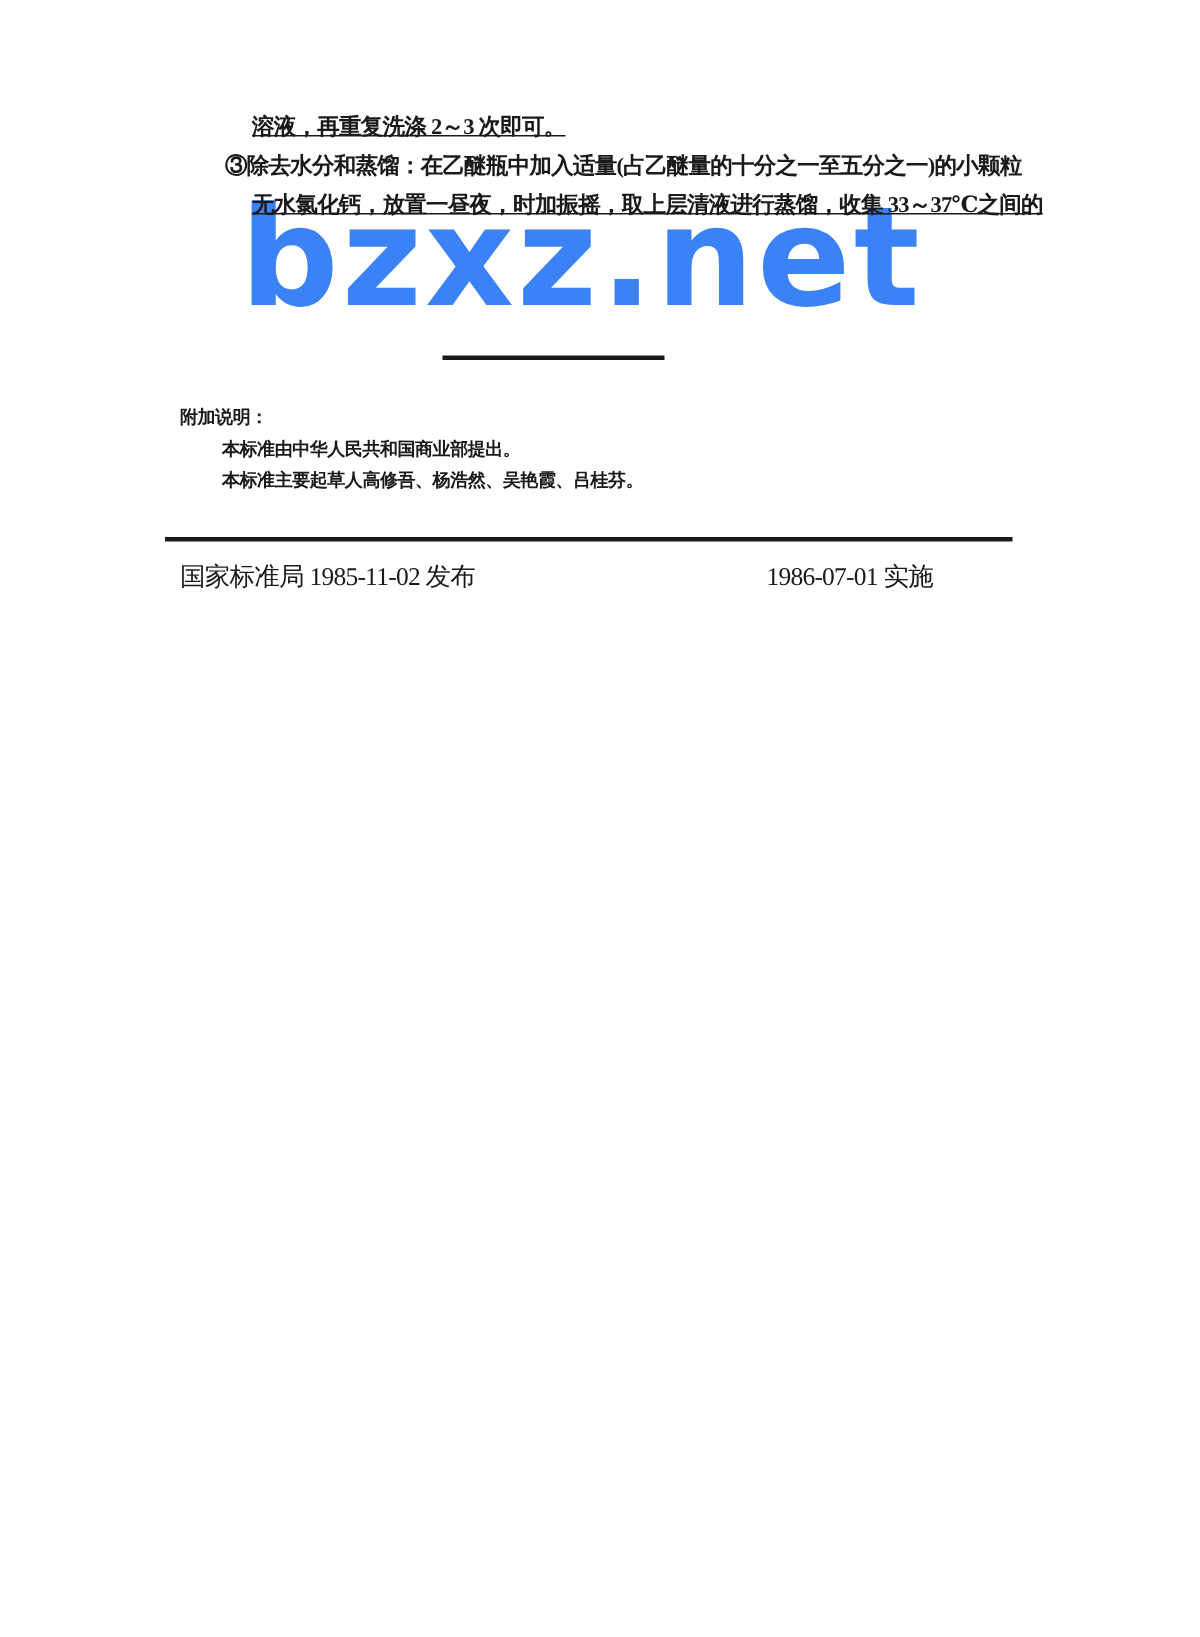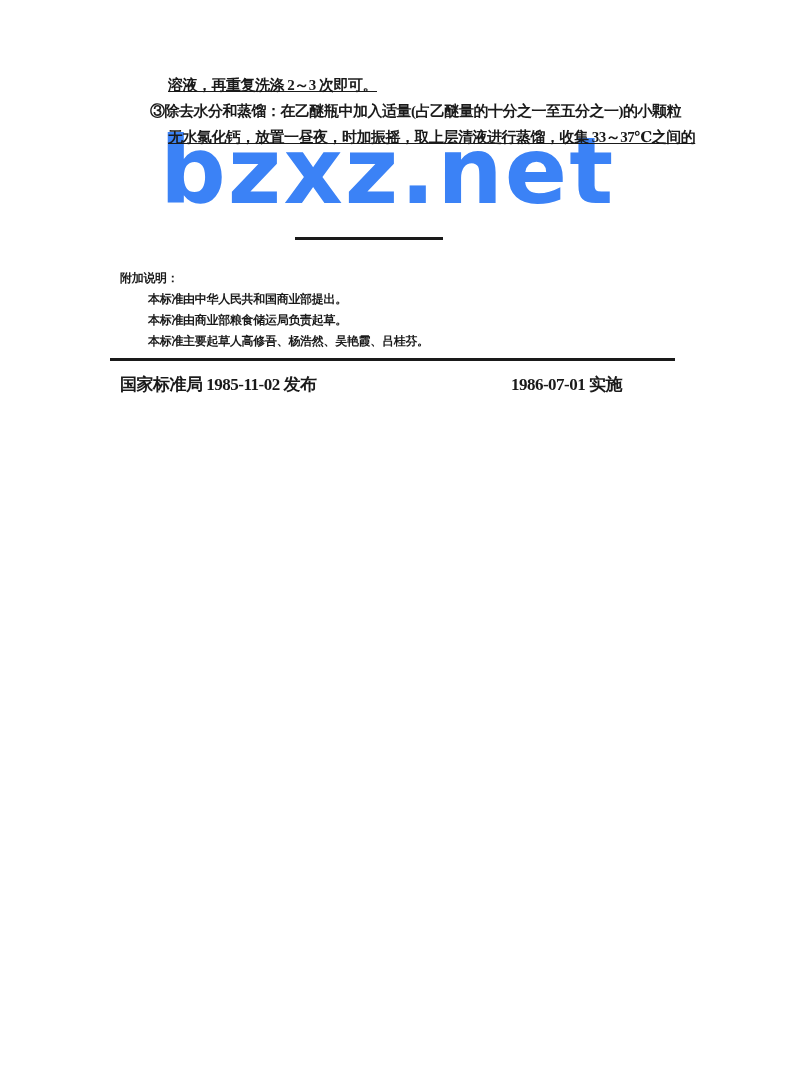--- a/index.html
+++ b/index.html
@@ -81,21 +81,21 @@
     left: 0;
     top: 373px;
     width: 726px;
     z-index: 1;
     display: flex;
     justify-content: space-between;
     box-sizing: border-box;
     padding-left: 120px;
     padding-right: 104px;
     font-size: 17px;
-    font-weight: bold;
+    font-weight: normal;
     letter-spacing: -0.5px;
     white-space: nowrap;
   }
 </style>
 </head>
 <body>
 
 <div class="page">
 
   <div class="watermark">bzxz.net</div>
@@ -104,21 +104,20 @@
     <div class="body-line indent">溶液，再重复洗涤 2～3 次即可。</div>
     <div class="body-line">③除去水分和蒸馏：在乙醚瓶中加入适量(占乙醚量的十分之一至五分之一)的小颗粒</div>
     <div class="body-line indent">无水氯化钙，放置一昼夜，时加振摇，取上层清液进行蒸馏，收集 33～37℃之间的</div>
   </div>
 
   <div class="section-divider"></div>
 
   <div class="appendix">
     <div class="appendix-heading">附加说明：</div>
     <div class="appendix-line">本标准由中华人民共和国商业部提出。</div>
-    <div class="appendix-line">本标准由商业部粮食储运局负责起草。</div>
     <div class="appendix-line">本标准主要起草人高修吾、杨浩然、吴艳霞、吕桂芬。</div>
   </div>
 
   <div class="footer-rule"></div>
 
   <div class="footer">
     <span class="footer-left">国家标准局 1985-11-02 发布</span>
     <span class="footer-right">1986-07-01 实施</span>
   </div>
 

